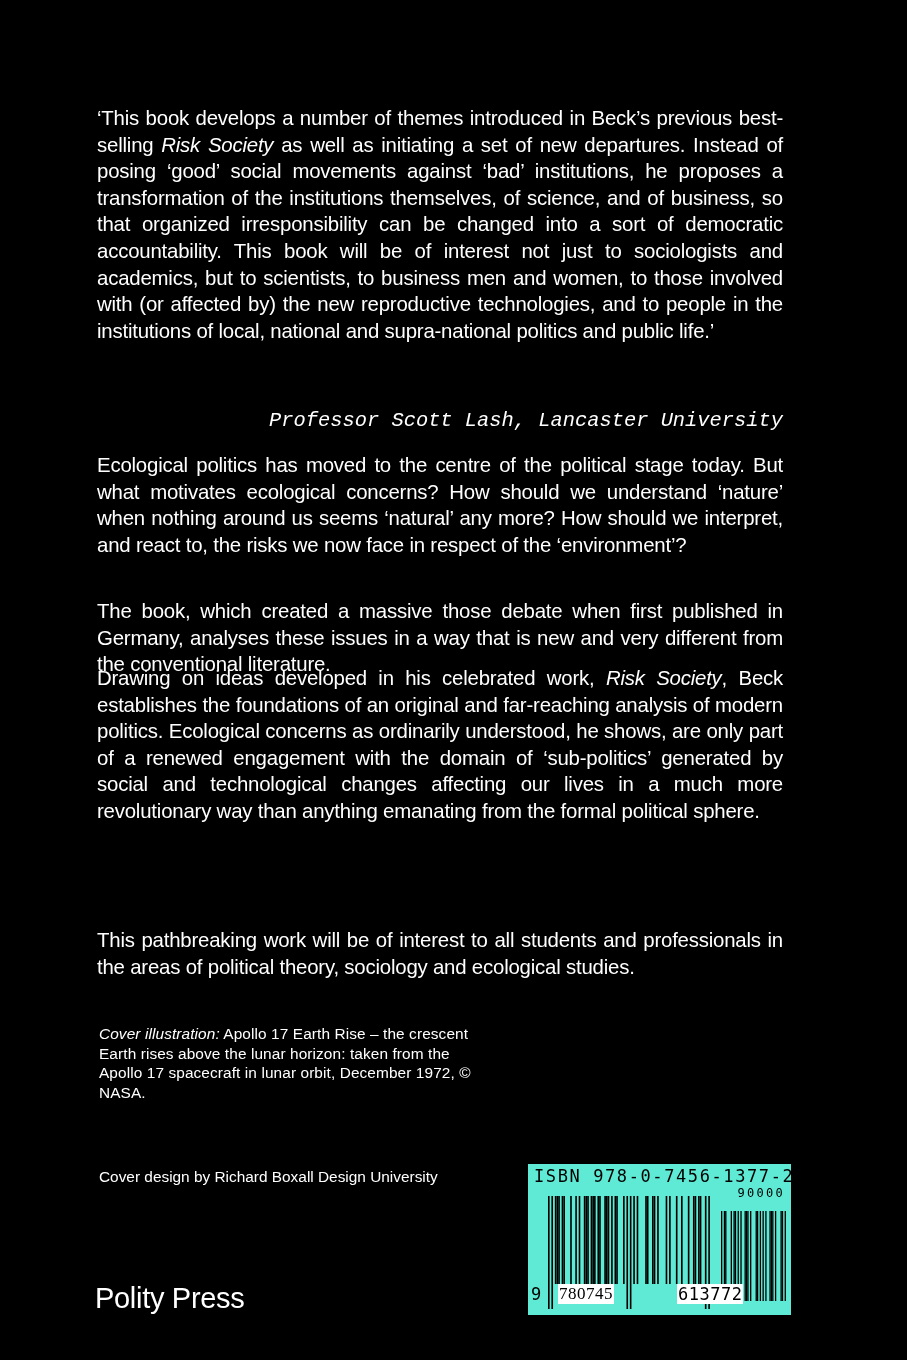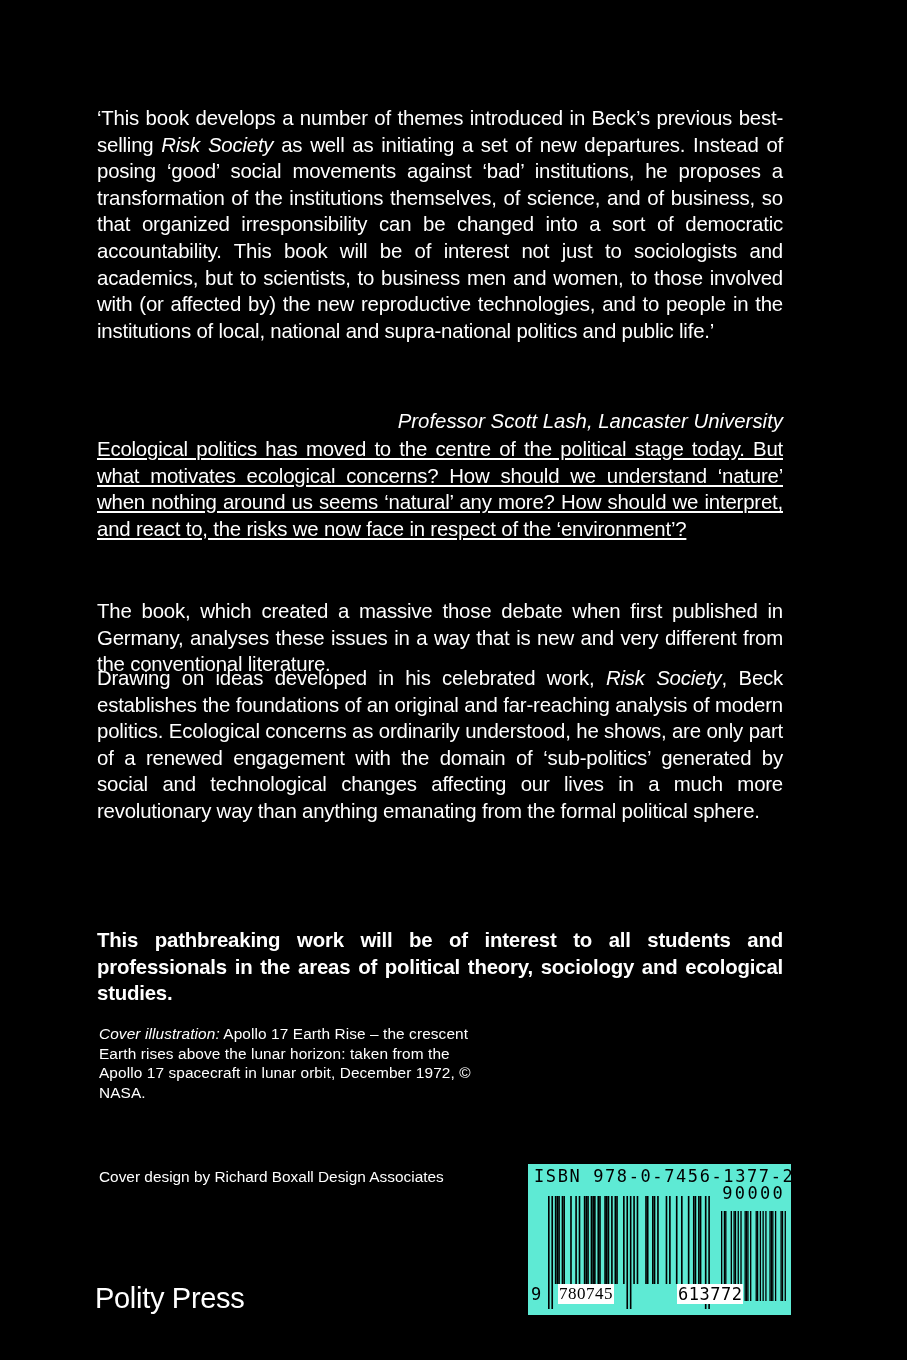--- a/index.html
+++ b/index.html
@@ -36,25 +36,26 @@
     .para { margin: 0; }
     .quote { top: 105px; }
     .attribution {
       position: absolute;
       top: 408px;
       right: 124px;
       font-style: italic;
       font-size: 20.4px;
       line-height: 26.6px;
       font-weight: 500;
-    }
-    .p1 { top: 436px; text-decoration: underline; }
+      font-family: Liberation Mono, monospace;
+    }
+    .p1 { top: 452px; }
     .p2 { top: 598px; }
     .p3 { top: 665px; }
-    .p4 { top: 927px; font-weight: bold; }
+    .p4 { top: 927px; }
     .author-line {
       position: absolute;
       top: 1039px;
       left: 97px;
       font-size: 20.4px;
       line-height: 26px;
       white-space: nowrap;
       letter-spacing: -0.3px;
     }
     .author-name { font-weight: 900; letter-spacing: -0.8px; }
@@ -102,21 +103,21 @@
       font-size: 17px;
       letter-spacing: 1.6px;
       white-space: nowrap;
       line-height: 20px;
     }
     .addon-price {
       position: absolute;
       right: 6px;
       top: 19px;
       font-family: "DejaVu Sans Mono", "Liberation Mono", monospace;
-      font-size: 17px;
+      font-size: 12px;
       letter-spacing: 2.3px;
       line-height: 20px;
     }
     .bars-main {
       position: absolute;
       left: 20px;
       top: 32px;
       width: 162px;
       height: 113px;
     }
@@ -183,21 +184,21 @@
 
   <div class="text-block p4">
     <p class="para">This pathbreaking work will be of interest to all students and professionals in the areas of political theory, sociology and ecological studies.</p>
   </div>
 
 
   <div class="cover-credit">
     <em>Cover illustration:</em><span> Apollo 17 Earth Rise – the crescent Earth rises above the lunar horizon: taken from the Apollo 17 spacecraft in lunar orbit, December 1972, © NASA.</span>
   </div>
 
-  <div class="design-credit">Cover design by Richard Boxall Design Associates</div>
+  <div class="design-credit">Cover design by Richard Boxall Design University</div>
 
   <div class="publisher">Polity Press</div>
 
   <div class="barcode-box">
     <div class="isbn-text">ISBN 978-0-7456-1377-2</div>
     <div class="addon-price">90000</div>
     <svg class="bars-main" viewBox="0 0 162 113" preserveAspectRatio="none">
         <rect x="0.00" y="0" width="1.62" height="113" fill="#000"></rect>
         <rect x="3.41" y="0" width="1.62" height="113" fill="#000"></rect>
         <rect x="6.82" y="0" width="1.62" height="88" fill="#000"></rect>

